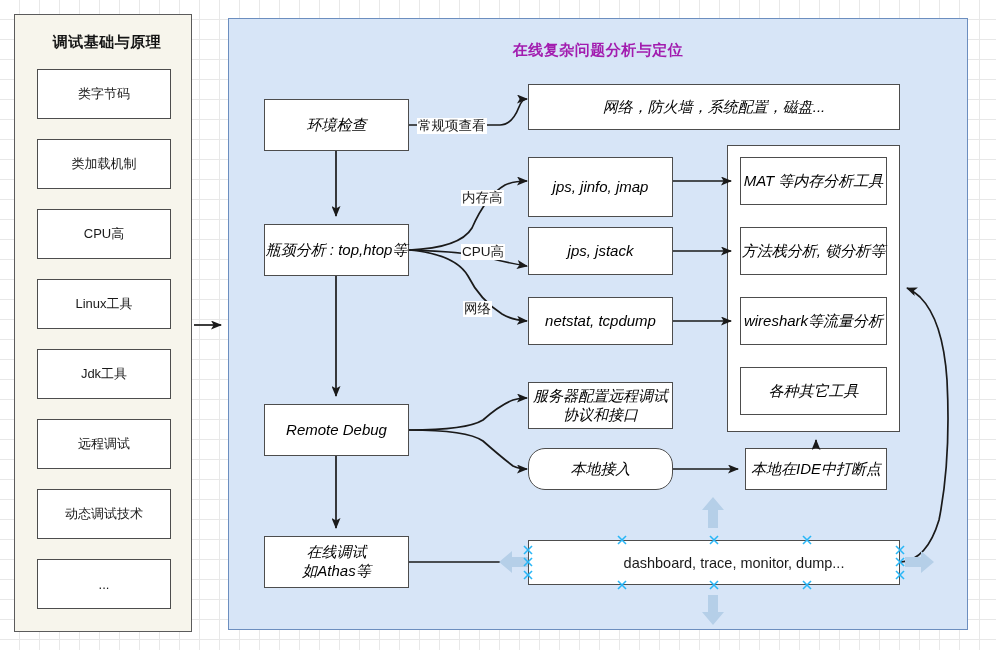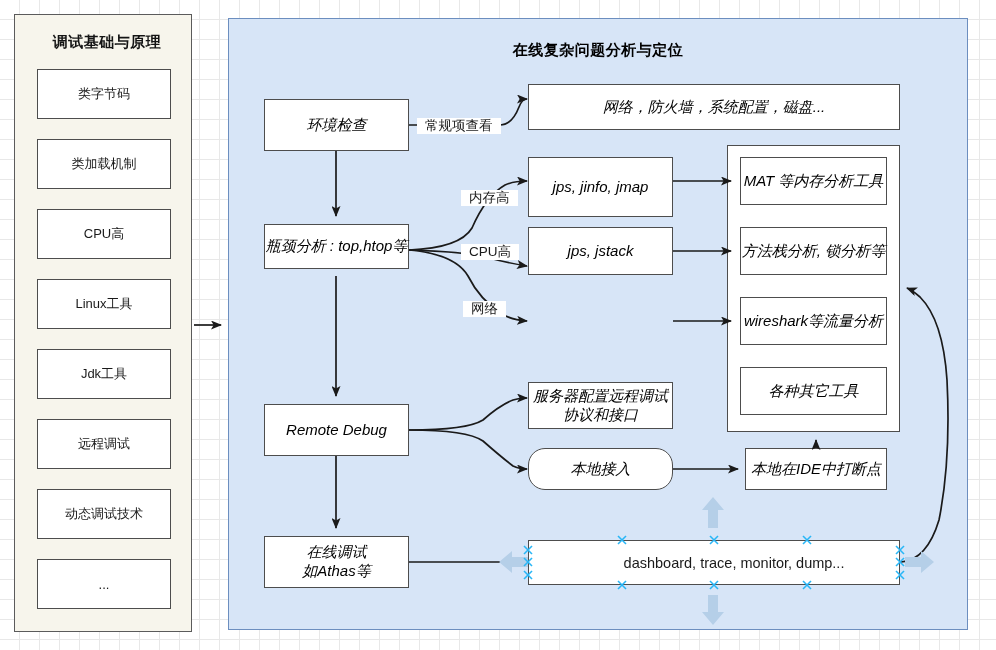--- a/index.html
+++ b/index.html
@@ -43,32 +43,32 @@
   }
 
   
   .panel{
     position:absolute;left:228px;top:18px;width:740px;height:612px;
     box-sizing:border-box;background:#d7e5f7;border:1.6px solid #6c8ebf;
     z-index:1;
   }
   .panel-title{
     position:absolute;left:0;right:0;top:22px;text-align:center;
-    font-size:15px;font-weight:bold;color:#000000;letter-spacing:.5px;
+    font-size:15px;font-weight:bold;color:#a21caf;letter-spacing:.5px;
   }
 
   
   .group-box{
     position:absolute;box-sizing:border-box;
     background:#ffffff;border:1.6px solid #4d4d4d;z-index:4;
   }
 
   
   .edge-label{
-    position:absolute;background:#ffffff;padding:0 8px;
+    position:absolute;background:#ffffff;padding:0 1px;
     font-size:13.5px;color:#1a1a1a;white-space:nowrap;z-index:9;
     line-height:1.15;
   }
 
   
   svg.edges{position:absolute;left:0;top:0;width:996px;height:650px;z-index:7;pointer-events:none;}
   svg.sel{position:absolute;left:0;top:0;width:996px;height:650px;z-index:12;pointer-events:none;}
 
   .selbox{
     position:absolute;box-sizing:border-box;
@@ -113,26 +113,27 @@
   <div class="panel">
     <div class="panel-title">在线复杂问题分析与定位</div>
   </div>
 
   <div class="group-box" style="left:727px;top:145px;width:173px;height:287px;"></div>
 
   <div class="node" style="left:264px;top:99px;width:145px;height:52px;"><span>环境检查</span></div>
 
   <div class="node" style="left:528px;top:84px;width:372px;height:46px;"><span>网络，防火墙，系统配置，磁盘...</span></div>
 
-  <div class="node" style="left:264px;top:224px;width:145px;height:45px;text-align:center;"><span>瓶颈分析 : top,htop等</span></div>
+  <div class="node" style="left:264px;top:224px;width:145px;height:52px;text-align:center;"><span>瓶颈分析 : top,htop等</span></div>
 
   <div class="node" style="left:528px;top:157px;width:145px;height:60px;"><span>jps, jinfo, jmap</span></div>
 
   <div class="node" style="left:528px;top:227px;width:145px;height:48px;"><span>jps, jstack</span></div>
 
+  <div class="node" style="left:528px;top:297px;width:145px;height:48px;"><span>netstat, tcpdump</span></div>
 
   <div class="node" style="left:740px;top:157px;width:147px;height:48px;text-align:center;"><span>MAT 等内存分析工具</span></div>
 
   <div class="node" style="left:740px;top:227px;width:147px;height:48px;"><span>方法栈分析, 锁分析等</span></div>
 
   <div class="node" style="left:740px;top:297px;width:147px;height:48px;"><span>wireshark等流量分析</span></div>
 
   <div class="node" style="left:740px;top:367px;width:147px;height:48px;"><span>各种其它工具</span></div>
 
   <div class="node" style="left:264px;top:404px;width:145px;height:52px;"><span>Remote Debug</span></div>

